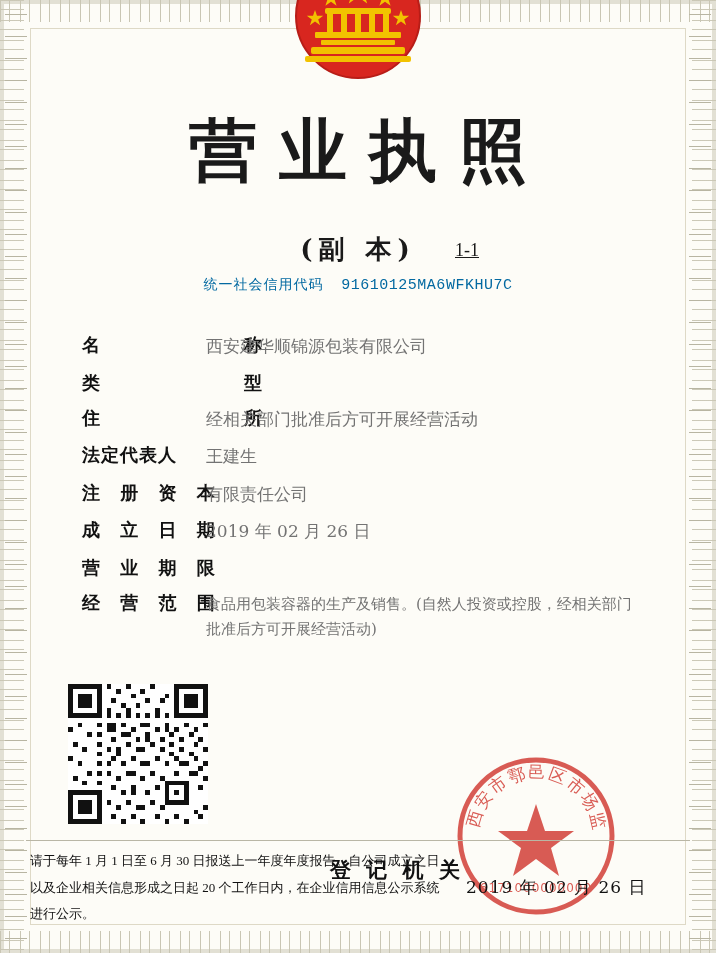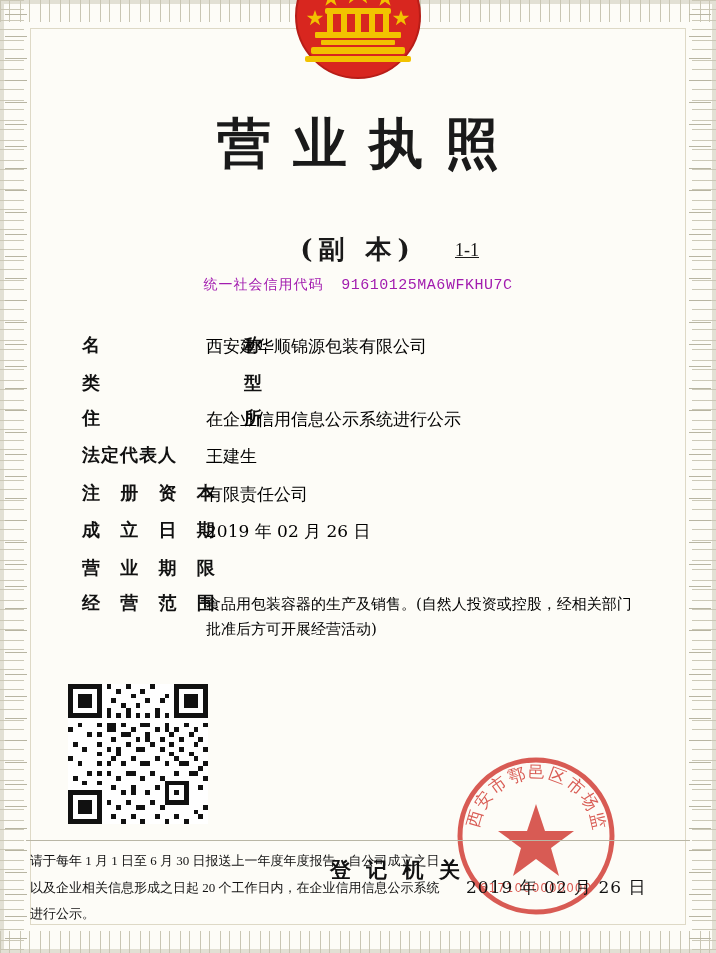--- a/index.html
+++ b/index.html
@@ -103,21 +103,21 @@
   }
 
   
   .title {
     position: absolute;
     top: 116px;
     left: 0;
     width: 716px;
     text-align: center;
     font-family: "DejaVu Serif", "Liberation Serif", serif;
-    font-size: 54px;
+    font-size: 68px;
     font-weight: bold;
     letter-spacing: 22px;
     text-indent: 22px;
     color: #1a1a1a;
     line-height: 1;
   }
   .subtitle-row {
     position: absolute;
     top: 232px;
     left: 0;
@@ -141,21 +141,21 @@
     text-decoration: underline;
   }
 
   .credit-row {
     position: absolute;
     top: 276px;
     left: 0;
     width: 716px;
     text-align: center;
     font-size: 15px;
-    color: #a21caf;
+    color: #0369a1;
   }
   .credit-label {
     font-family: "DejaVu Sans", sans-serif;
     letter-spacing: 1px;
     font-size: 14px;
   }
   .credit-code {
     font-family: "Liberation Mono", monospace;
     font-size: 15px;
     letter-spacing: .5px;
@@ -184,21 +184,21 @@
     letter-spacing: 1px;
     white-space: nowrap;
   }
   .lbl-2 { letter-spacing: 36px; }
   .lbl-4 { letter-spacing: 7px; }
   .lbl-5 { letter-spacing: 7px; }
   .field-value {
     flex: 1;
     font-family: "DejaVu Serif", "Liberation Serif", serif;
     font-size: 17px;
-    color: #000000;
+    color: #737373;
     line-height: 1.5;
     padding-top: 1px;
   }
   .field-value.small {
     font-size: 15px;
     line-height: 1.7;
   }
 
   
   .qr {
@@ -312,21 +312,21 @@
   <div class="fields">
     <div class="field">
       <div class="field-label lbl-2">名　　称</div>
       <div class="field-value">西安建华顺锦源包装有限公司</div>
     </div>
     <div class="field">
       <div class="field-label lbl-2">类　　型</div>
     </div>
     <div class="field">
       <div class="field-label lbl-2">住　　所</div>
-      <div class="field-value">在企业信用信息公示系统进行公示</div>
+      <div class="field-value">经相关部门批准后方可开展经营活动</div>
     </div>
     <div class="field">
       <div class="field-label">法定代表人</div>
       <div class="field-value">王建生</div>
     </div>
     <div class="field">
       <div class="field-label lbl-4">注 册 资 本</div>
       <div class="field-value">有限责任公司</div>
     </div>
     <div class="field">

